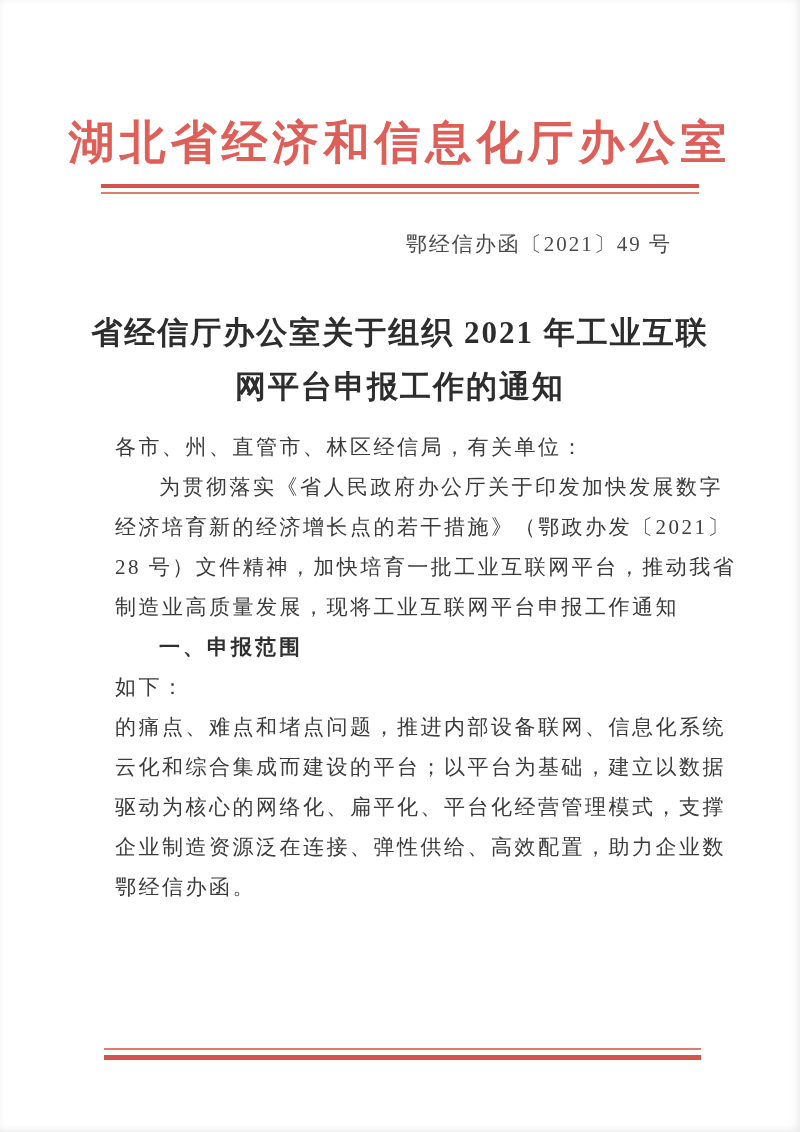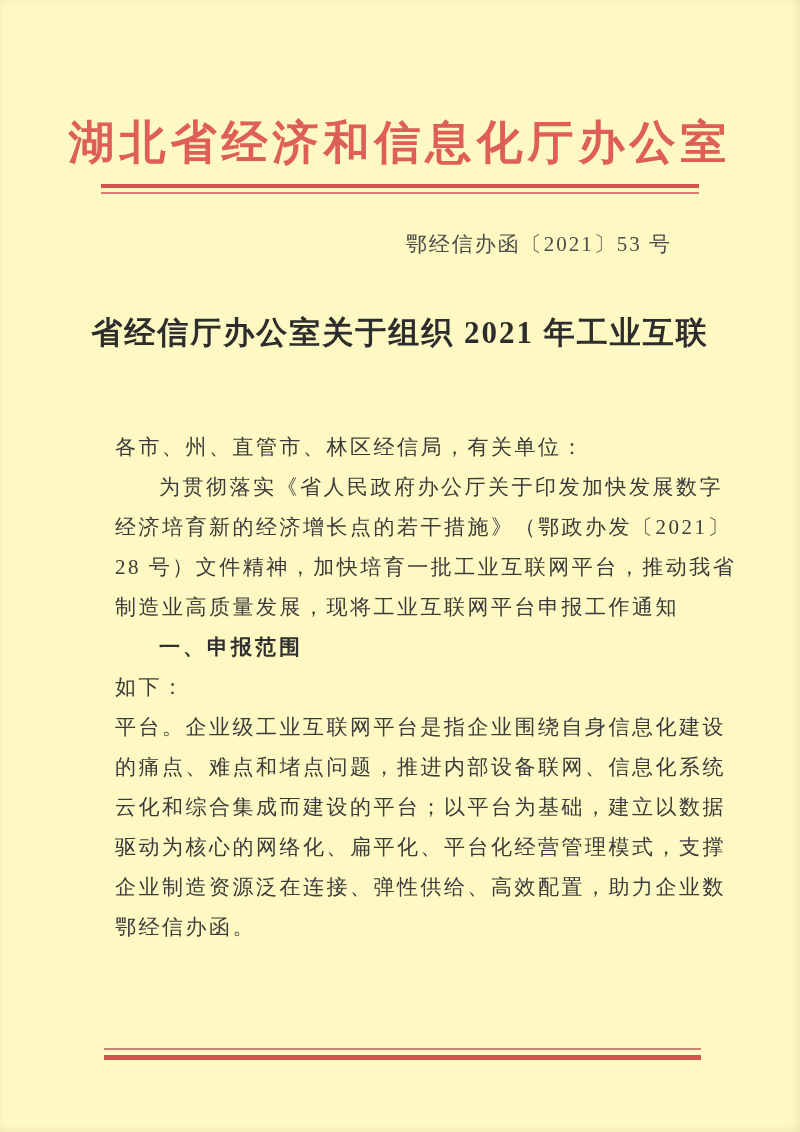--- a/index.html
+++ b/index.html
@@ -1,21 +1,21 @@
 <!DOCTYPE html>
 <html><head>
 <meta charset="utf-8">
 <style>
   html, body { margin: 0; padding: 0; background: #e8e8e8; }
   .page {
     position: relative;
     width: 800px;
     height: 1132px;
     margin: 0 auto;
-    background: #fef9c3;
+    background: #ffffff;
     overflow: hidden;
     box-shadow: inset -4px 0 8px rgba(0,0,0,0.05), inset 0 -3px 6px rgba(0,0,0,0.04);
     font-family: "Liberation Serif", "DejaVu Serif", serif;
   }
   
   .letterhead {
     position: absolute;
     top: 112px; left: 0;
     width: 100%;
     margin: 0;
@@ -95,35 +95,35 @@
 
 <div class="page">
 
   <h1 class="letterhead">湖北省经济和信息化厅办公室</h1>
 
   <div class="rule-top">
     <div class="rule-thick"></div>
     <div class="rule-thin"></div>
   </div>
 
-  <div class="doc-number">鄂经信办函〔2021〕53 号</div>
+  <div class="doc-number">鄂经信办函〔2021〕49 号</div>
 
   <h2 class="doc-title">
     <span class="title-line">省经信厅办公室关于组织 2021 年工业互联</span>
+    <span class="title-line">网平台申报工作的通知</span>
   </h2>
 
   <main class="doc-body">
     <div class="line">各市、州、直管市、林区经信局，有关单位：</div>
     <div class="line indent">为贯彻落实《省人民政府办公厅关于印发加快发展数字</div>
     <div class="line">经济培育新的经济增长点的若干措施》（鄂政办发〔2021〕</div>
     <div class="line">28 号）文件精神，加快培育一批工业互联网平台，推动我省</div>
     <div class="line">制造业高质量发展，现将工业互联网平台申报工作通知</div>
     <div class="line indent heading">一、申报范围</div>
     <div class="line">如下：</div>
-    <div class="line">平台。企业级工业互联网平台是指企业围绕自身信息化建设</div>
     <div class="line">的痛点、难点和堵点问题，推进内部设备联网、信息化系统</div>
     <div class="line">云化和综合集成而建设的平台；以平台为基础，建立以数据</div>
     <div class="line">驱动为核心的网络化、扁平化、平台化经营管理模式，支撑</div>
     <div class="line">企业制造资源泛在连接、弹性供给、高效配置，助力企业数</div>
     <div class="line">鄂经信办函。</div>
   </main>
 
   <footer class="rule-bottom">
     <div class="rule-thin"></div>
     <div class="rule-thick"></div>

